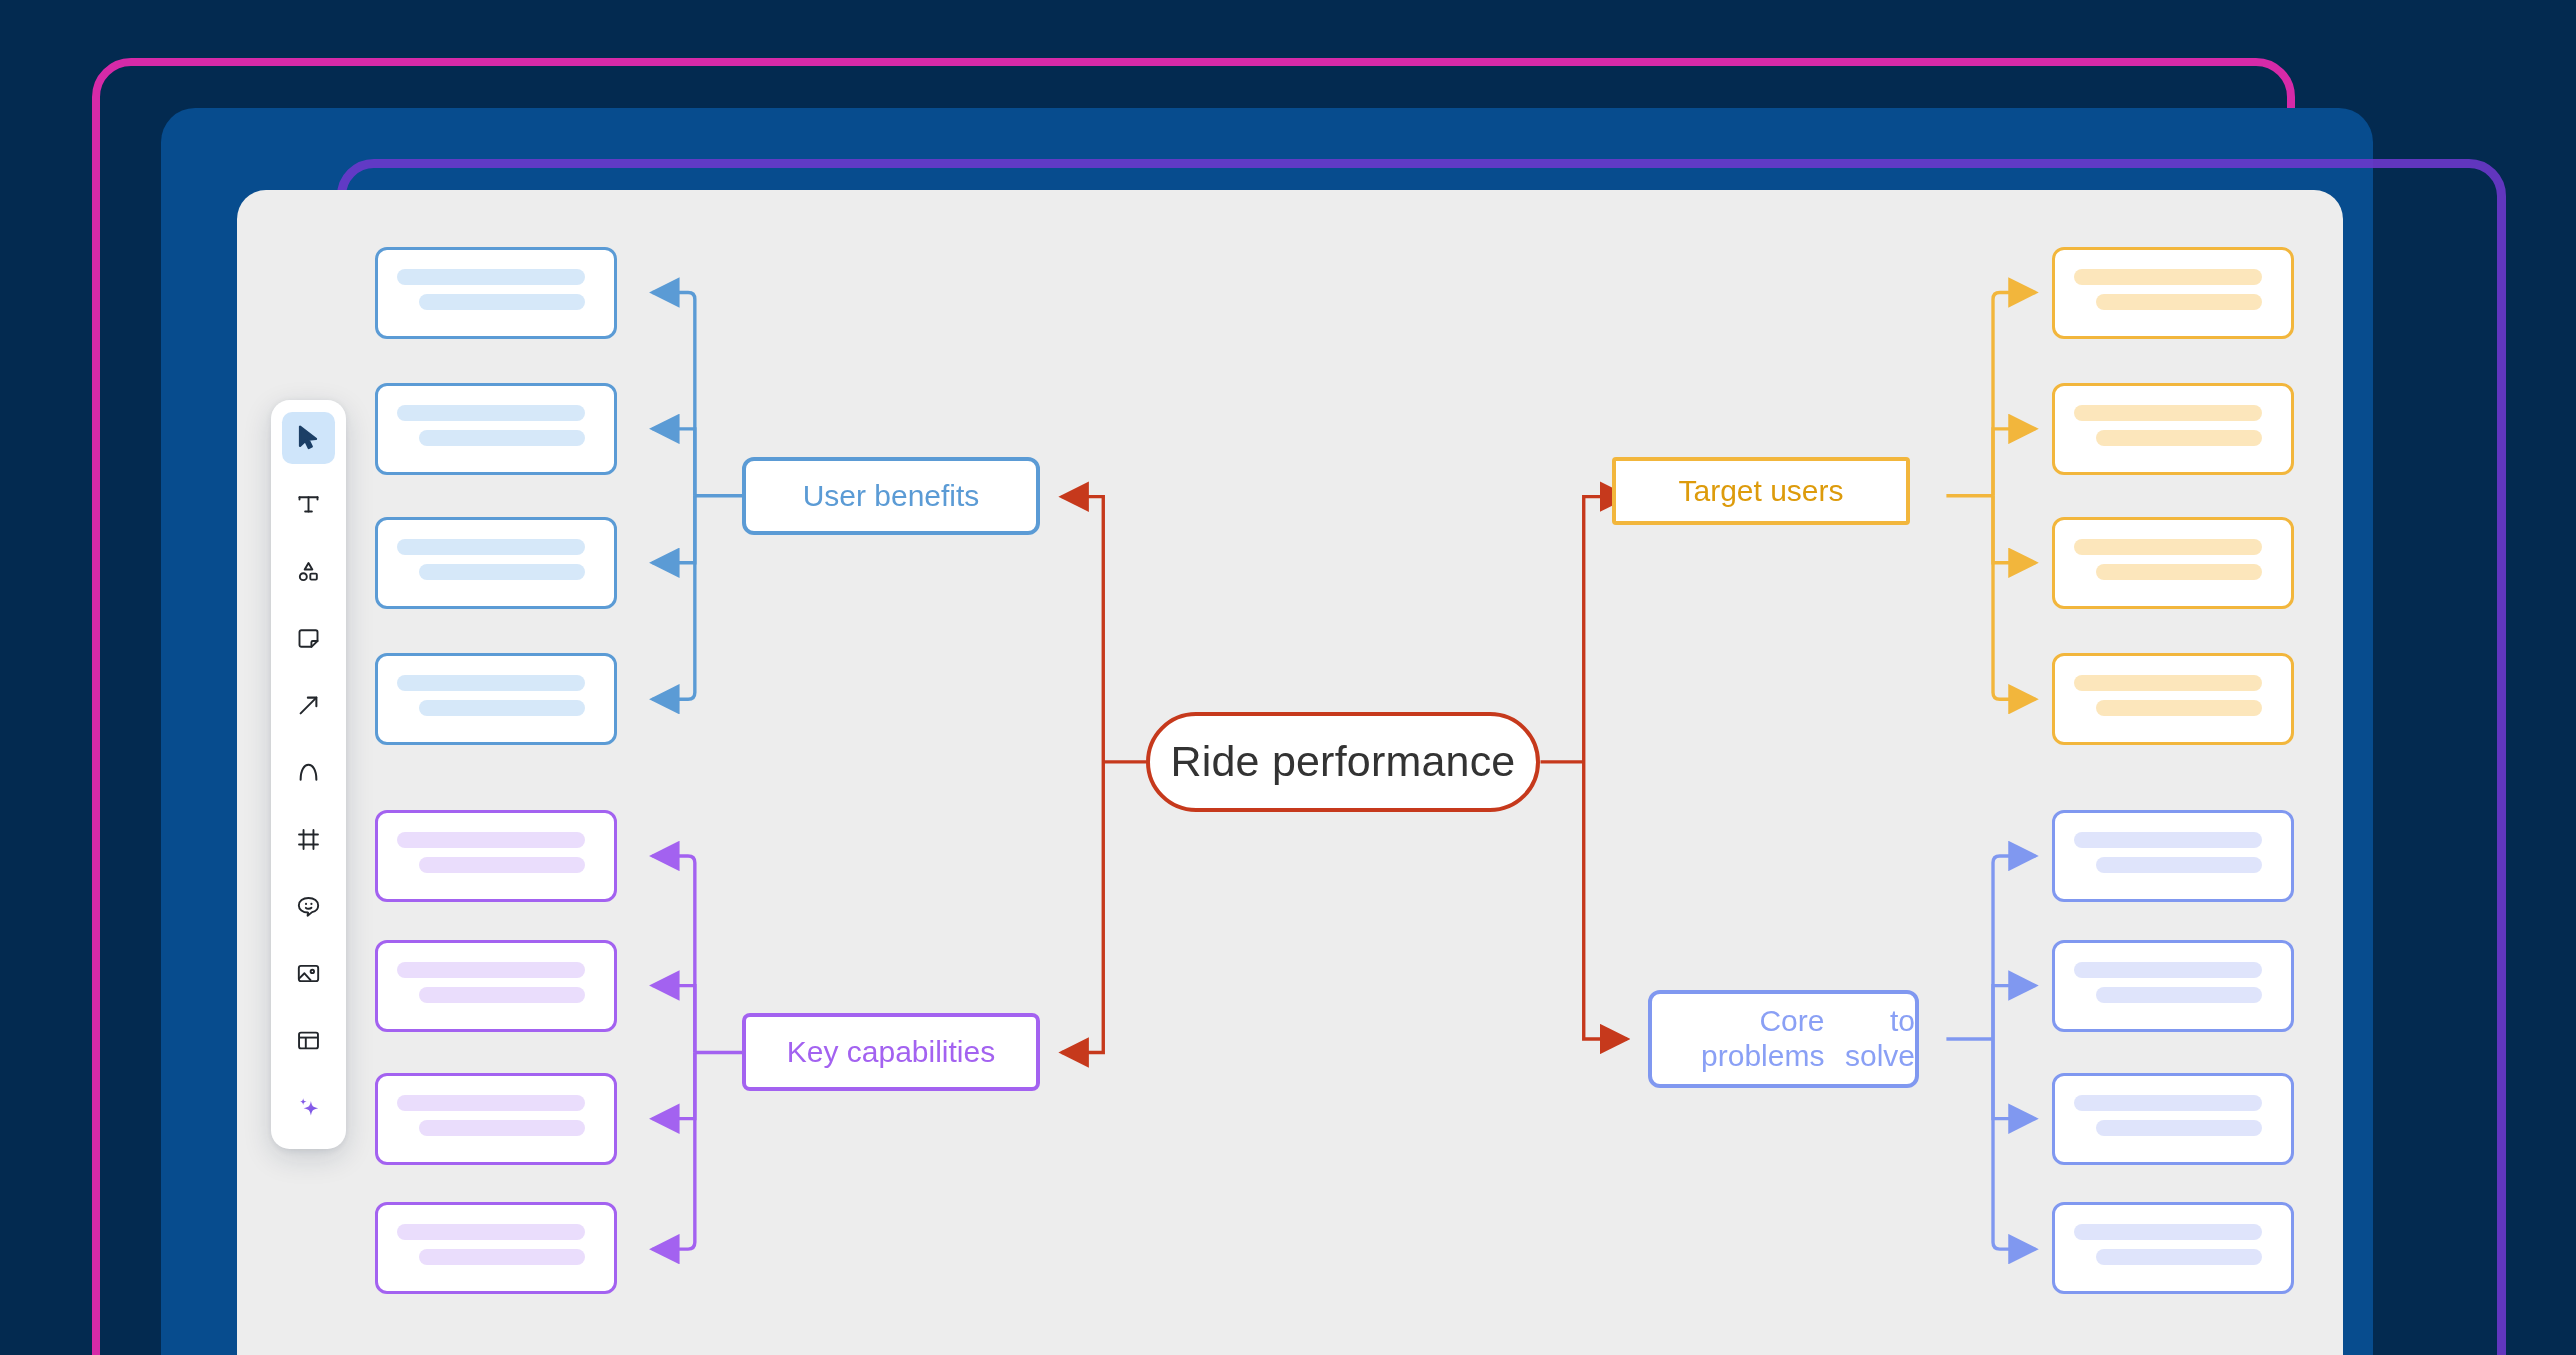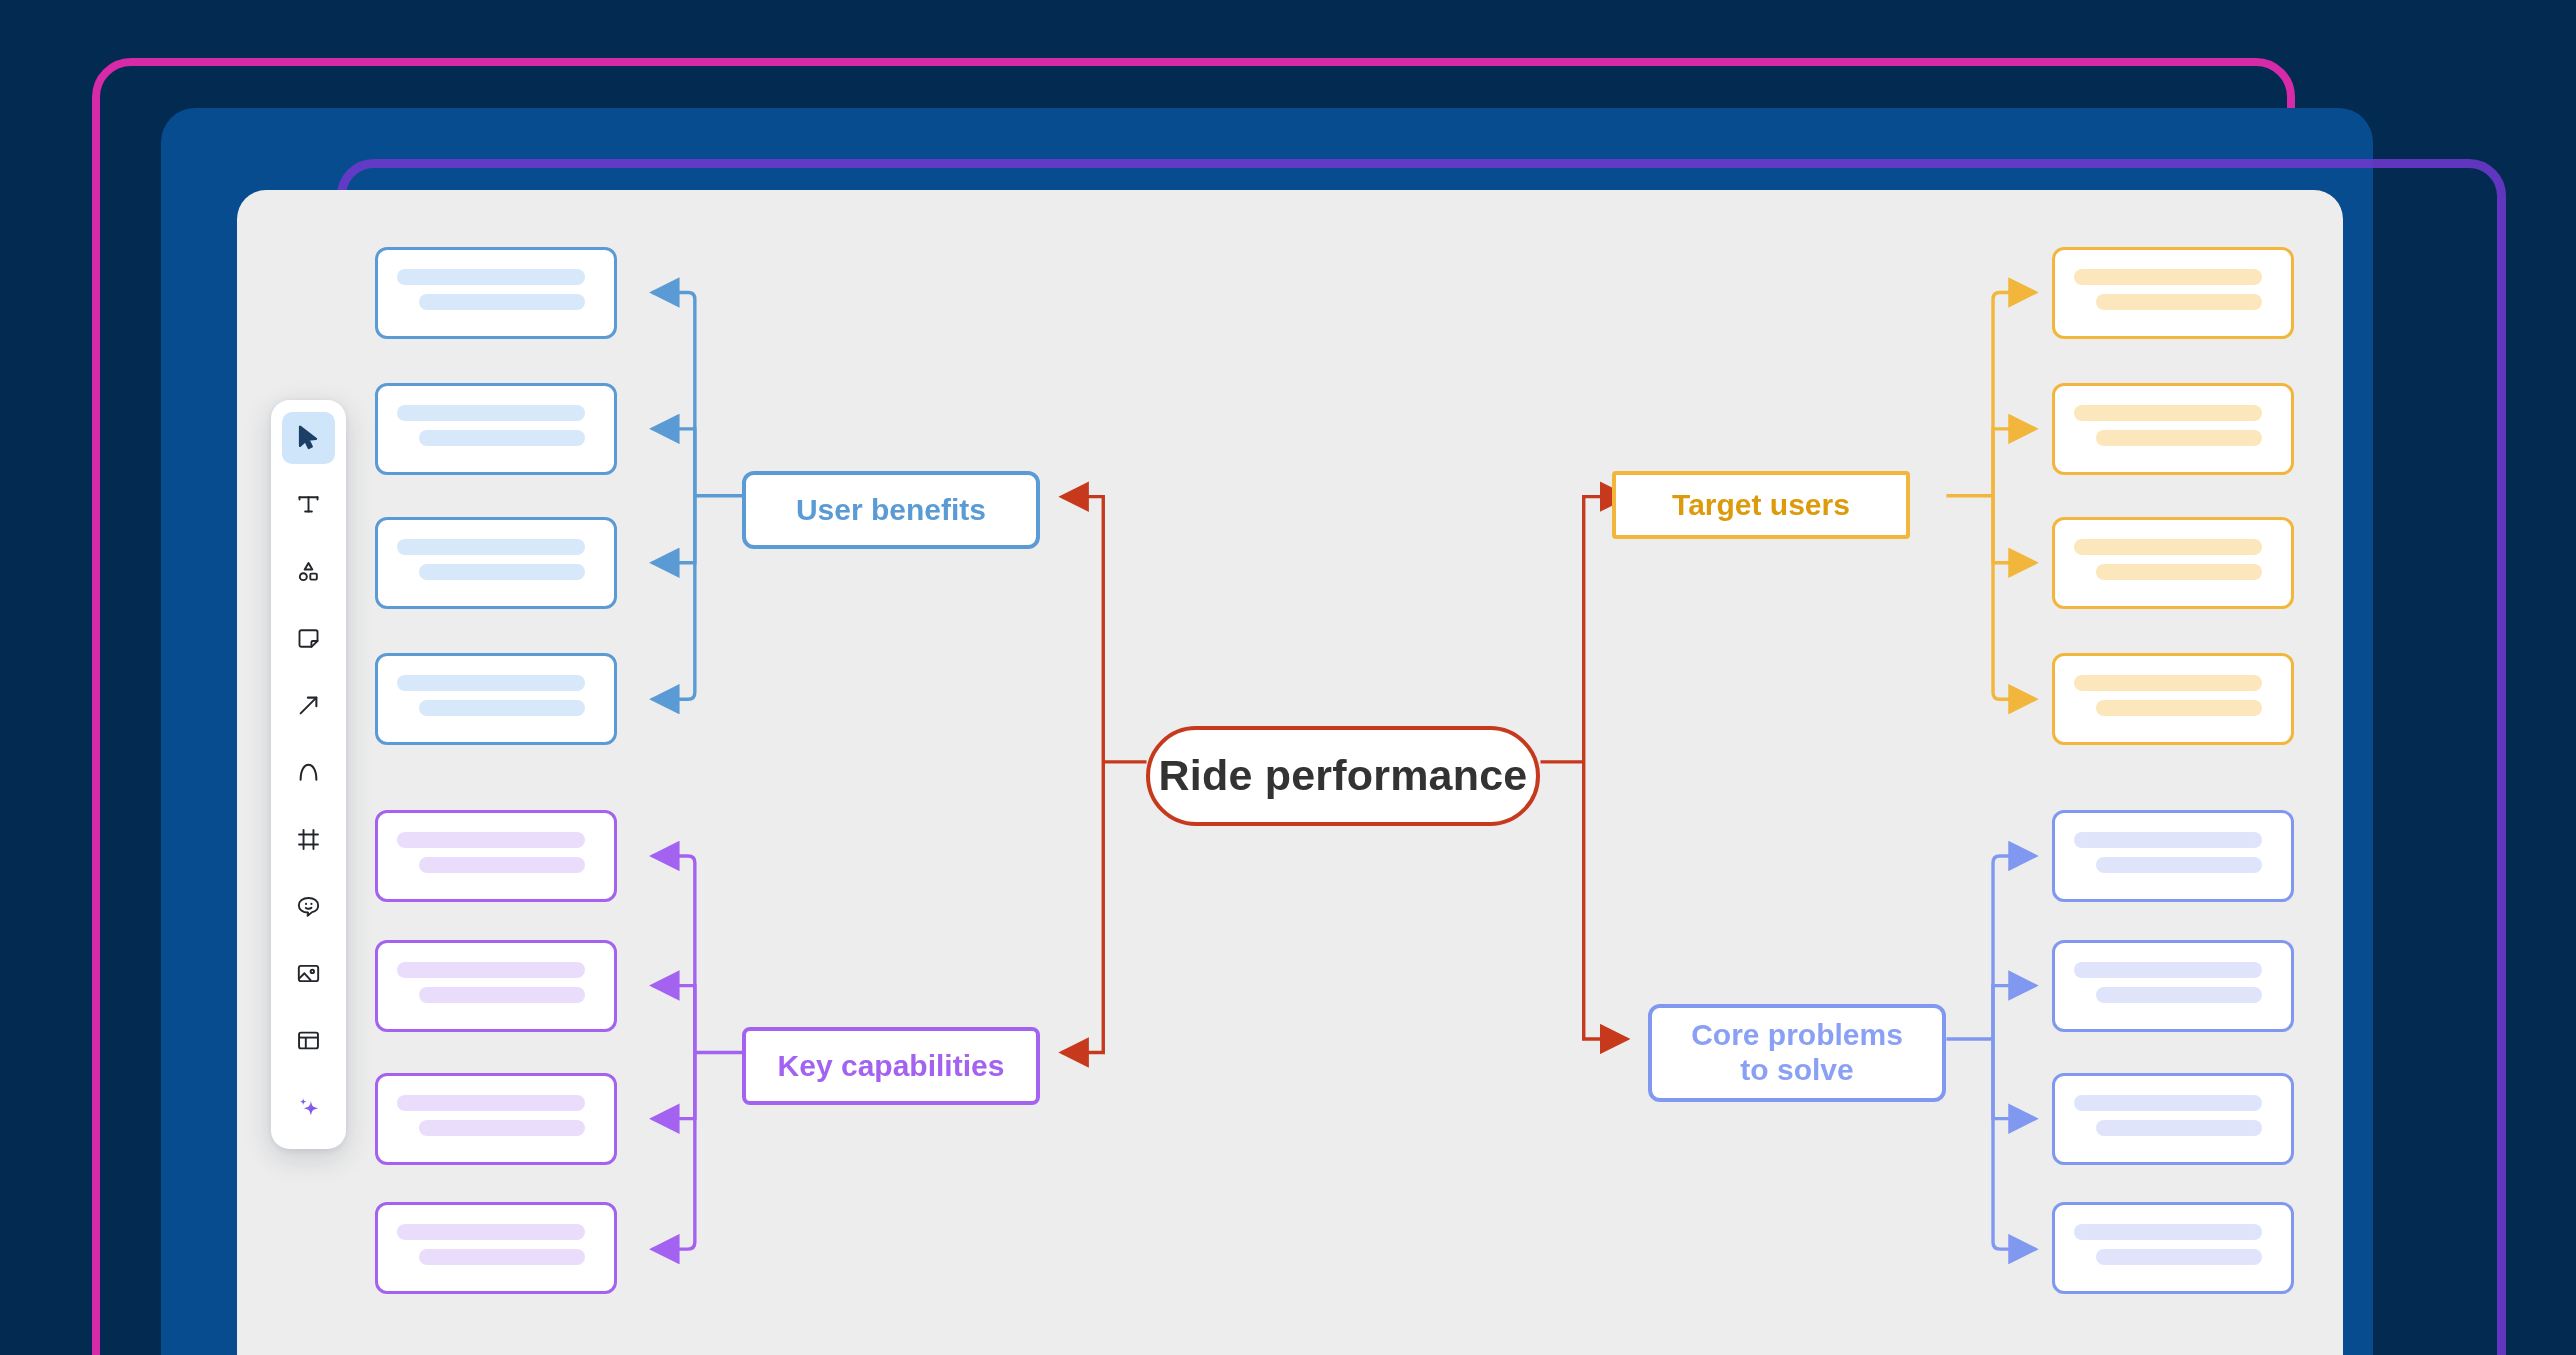--- a/index.html
+++ b/index.html
@@ -99,24 +99,23 @@
 
   
   .node {
     position: absolute;
     box-sizing: border-box;
     background: #FFFFFF;
     display: flex;
     align-items: center;
     justify-content: center;
     text-align: right;
-    font-weight: bold;
+    font-weight: normal;
     z-index: 7;
     line-height: 1.16;
-    margin-top: 14px;
   }
   #node-root {
     left: 1146px;
     top: 712px;
     width: 394px;
     height: 100px;
     border: 4.2px solid #C6391C;
     border-radius: 51px;
     color: #333333;
     font-size: 43px;
@@ -148,27 +147,26 @@
     width: 298px;
     height: 68px;
     border: 4.2px solid #F2B63C;
     border-radius: 4px;
     color: #DD9B0B;
     font-size: 30px;
   }
   #node-core-problems {
     left: 1648px;
     top: 990px;
-    width: 298px;
+    width: 271px;
     height: 98px;
     border: 4.2px solid #8098F0;
     border-radius: 12px;
     color: #8AA0F5;
     font-size: 30px;
-    flex-direction: column;
   }
   #node-core-problems span { display: block; }
 
   
   .card {
     position: absolute;
     width: 242px;
     height: 92px;
     box-sizing: border-box;
     background: #FFFFFF;

